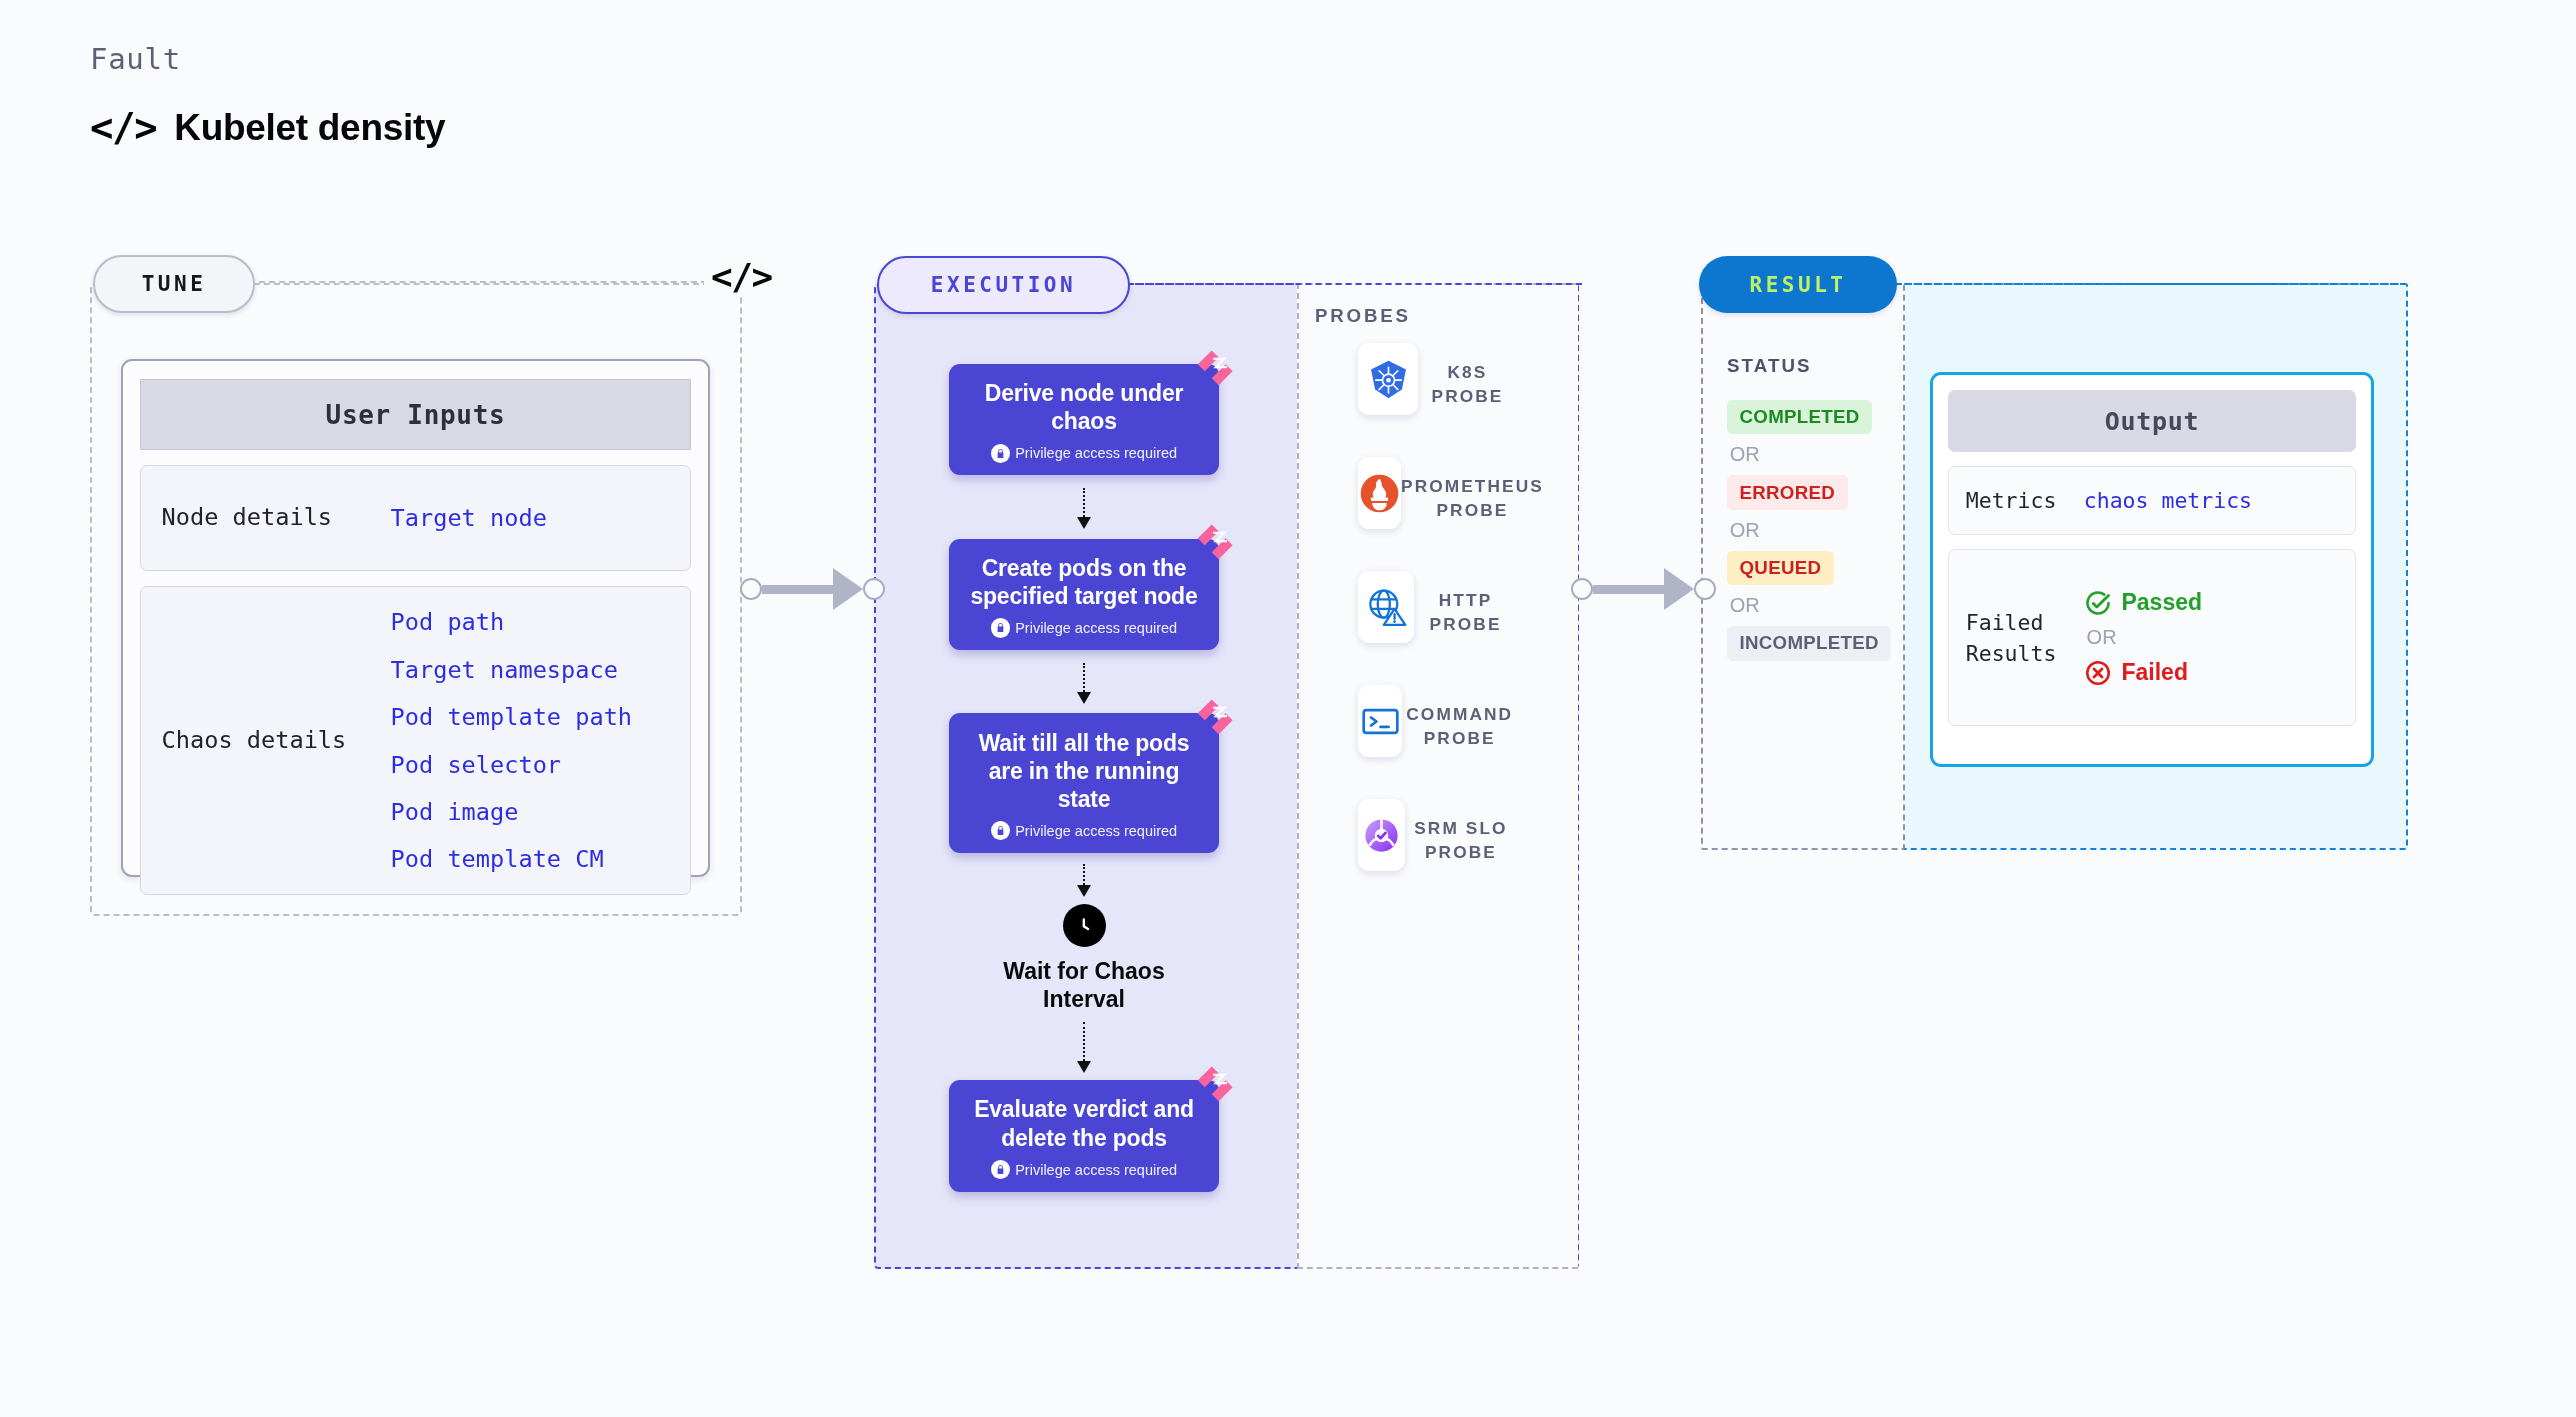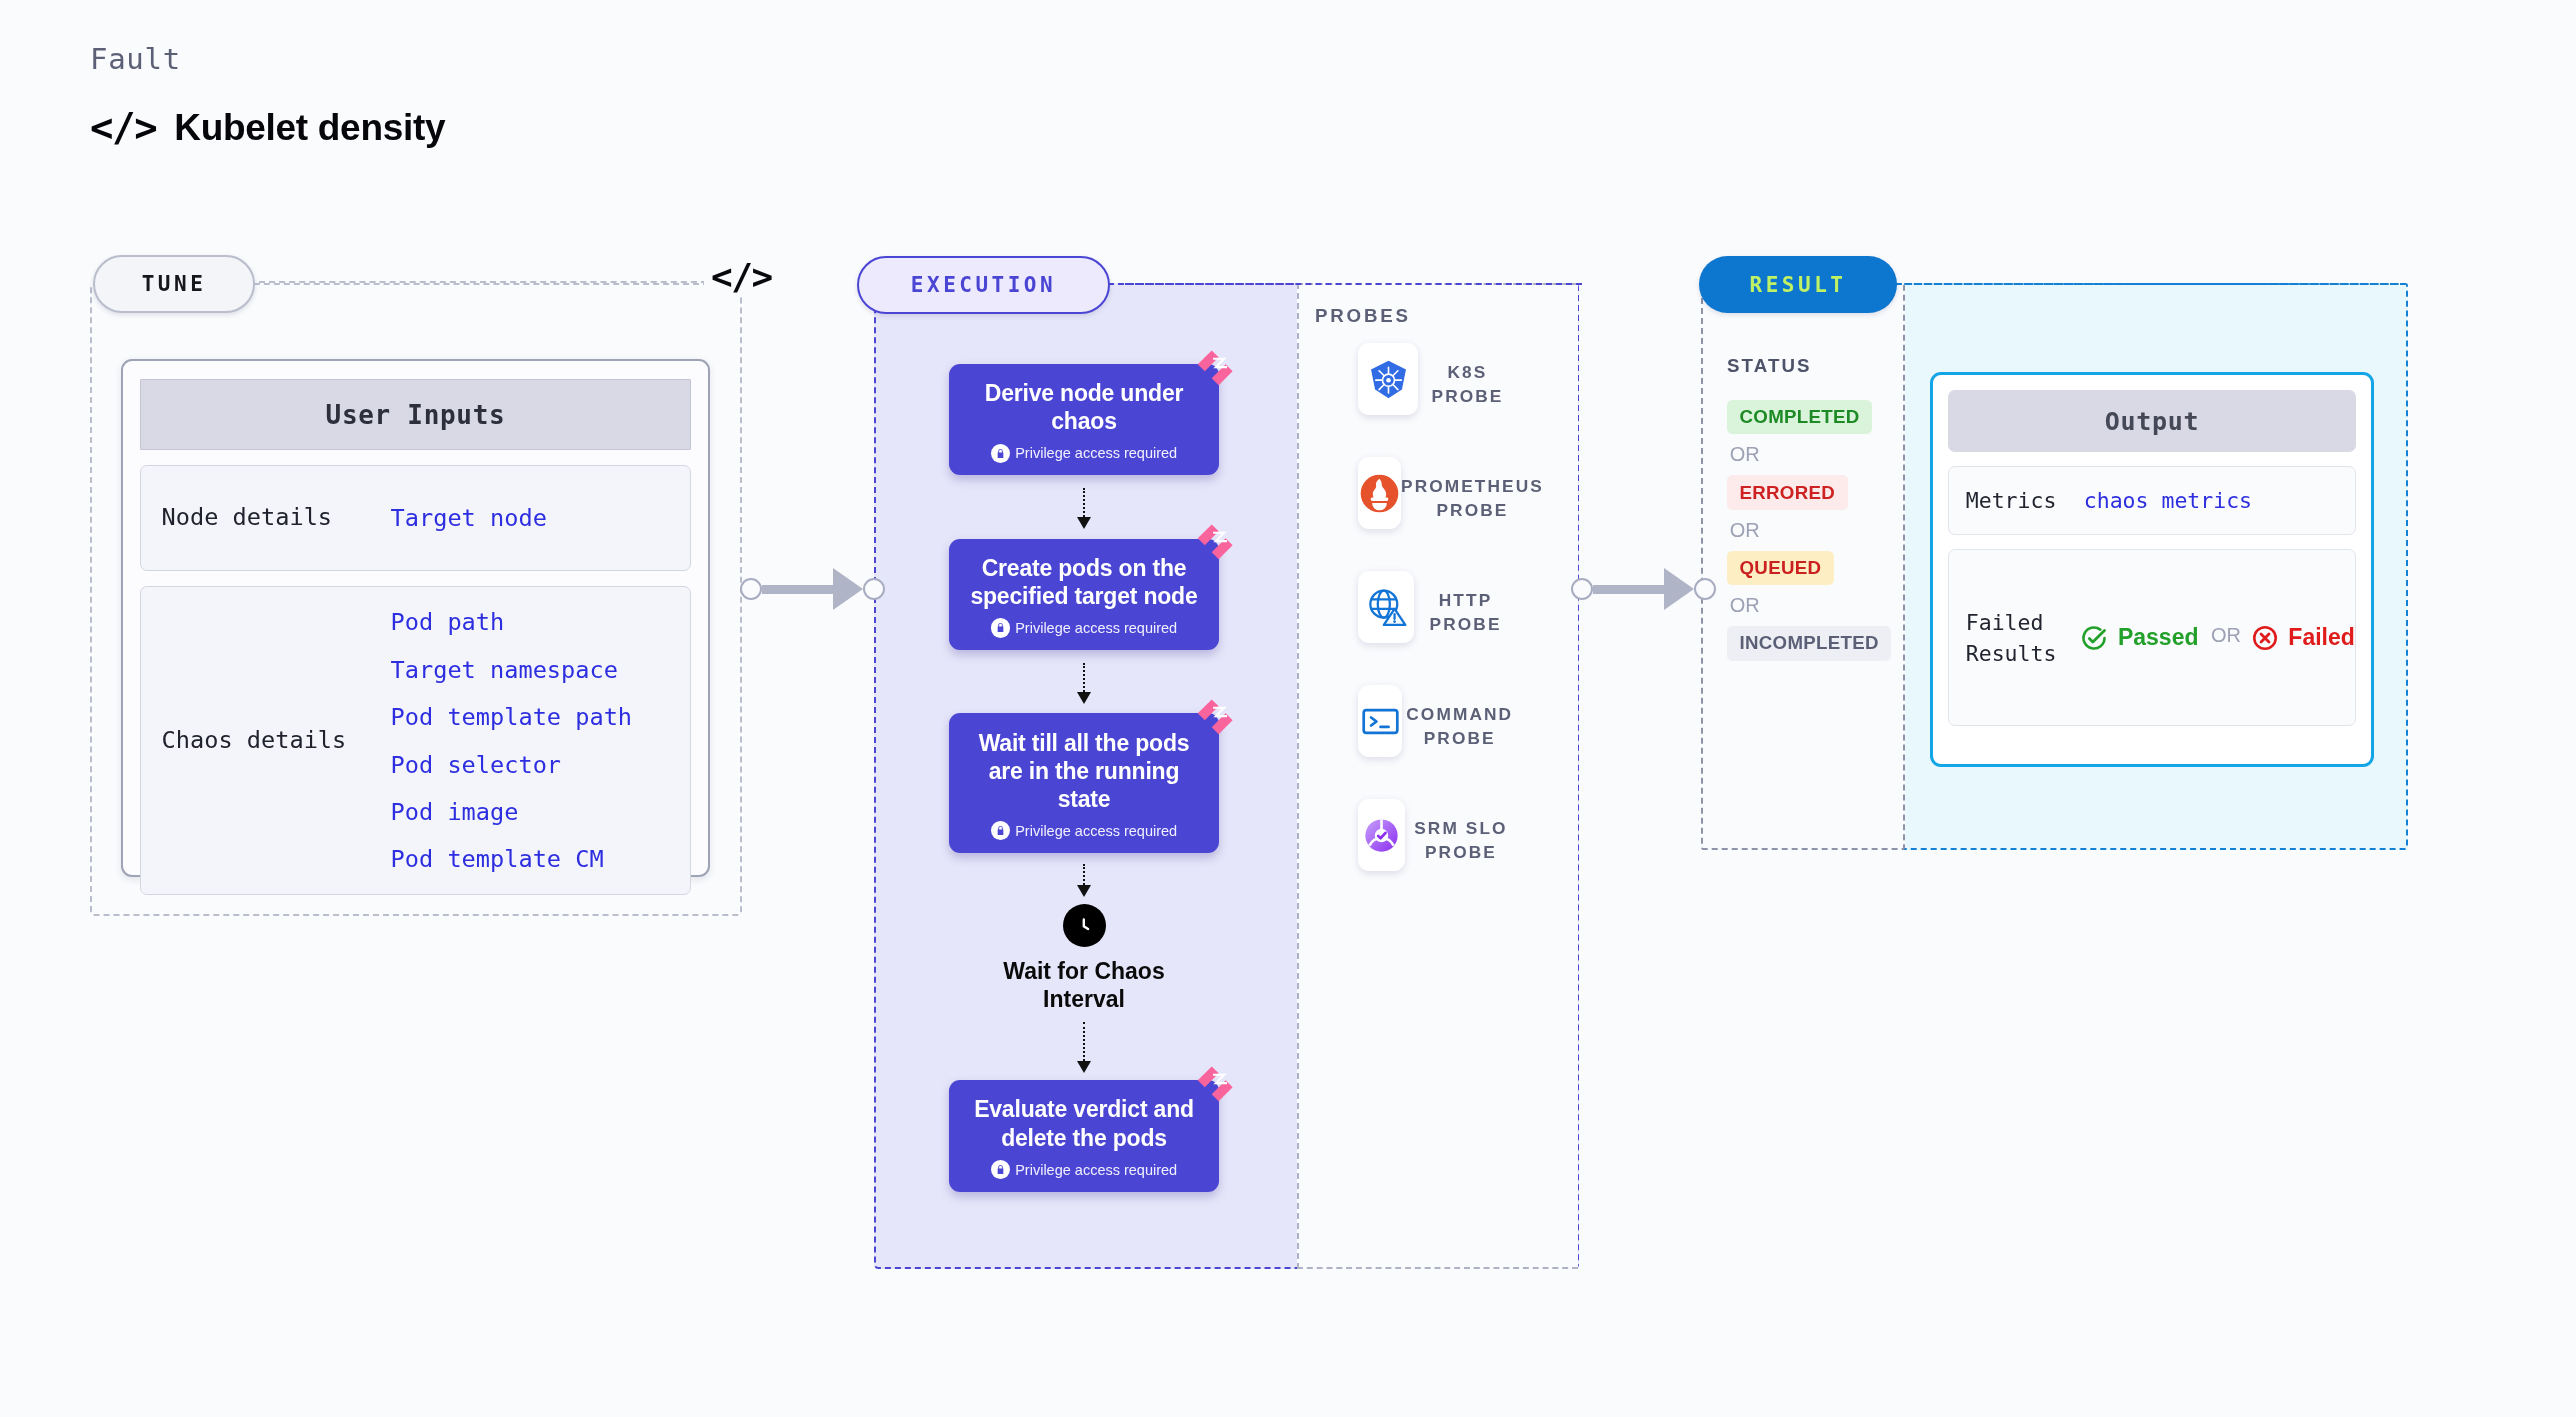--- a/index.html
+++ b/index.html
@@ -59,21 +59,21 @@
     border:2.8px solid #a9adc2;flex:0 0 auto;}
   .conn-line{height:9px;background:#b0b4c7;flex:1 1 auto;}
   .conn-head{width:0;height:0;border-top:21px solid transparent;
     border-bottom:21px solid transparent;border-left:30.5px solid #b0b4c7;flex:0 0 auto;}
   #connector-1{left:740px;top:568px;width:145px;}
   #connector-2{left:1571px;top:568px;width:145px;}
 
   
   #exec-outer{position:absolute;left:874px;top:283px;width:701px;height:982px;
     border:2.8px dashed #4b45d4;border-radius:4.2px;background:#e6e6fa;}
-  #exec-pill{left:857px;top:256px;width:249px;height:54px;
+  #exec-pill{left:877px;top:256px;width:249px;height:54px;
     background:#eceafc;border:2.8px solid #4b45d4;color:#4b45d4;}
   #exec-dash{position:absolute;left:1125px;top:283px;width:457px;height:0;
     border-top:2.8px dashed #4b45d4;}
   #probes-panel{position:absolute;left:1297px;top:283px;width:279px;height:982px;
     background:#fafbfd;border-left:2.1px dashed #aeb2c4;
     border-top:2.1px dashed #aeb2c4;border-bottom:2.1px dashed #aeb2c4;border-right:none;}
   #probes-label{position:absolute;left:1315px;top:305px;font-size:18.7px;color:#5b6077;
     font-weight:bold;letter-spacing:2.8px;}
 
   #flow{position:absolute;left:949px;top:364px;width:270px;}
@@ -130,21 +130,21 @@
     background:#ffffff;border:3.5px solid #12a5e8;border-radius:11px;}
   .out-header{margin:15.2px 15.2px 0 15.2px;height:62px;background:#d8d9e4;
     border-radius:7px;display:flex;align-items:center;justify-content:center;
     font-size:25px;color:#454856;font-weight:bold;letter-spacing:0.7px;}
   .out-row{margin:14px 15.2px 0 15.2px;background:#fafbfd;border:1.4px solid #e2e4ec;
     border-radius:7px;display:flex;align-items:center;}
   #out-metrics{height:67px;}
   #out-probe{height:175px;}
   .out-k{width:118px;padding-left:16.6px;font-size:21.5px;color:#22242f;line-height:1.45;}
   .out-v{font-size:21.5px;color:#2d2ee0;}
-  #probe-results-stack{display:flex;gap:9.7px;}
+  #probe-results-stack{display:flex;flex-direction:column;gap:9.7px;}
   .res-line{display:flex;align-items:center;gap:9.7px;font-size:23px;font-weight:bold;}
   .res-line svg{width:28px;height:28px;}
 </style>
 </head>
 <body>
 
 <div id="header">
   <div id="fault-label">Fault</div>
   <div id="title-row">
     <span id="code-icon-title">&lt;/&gt;</span>

